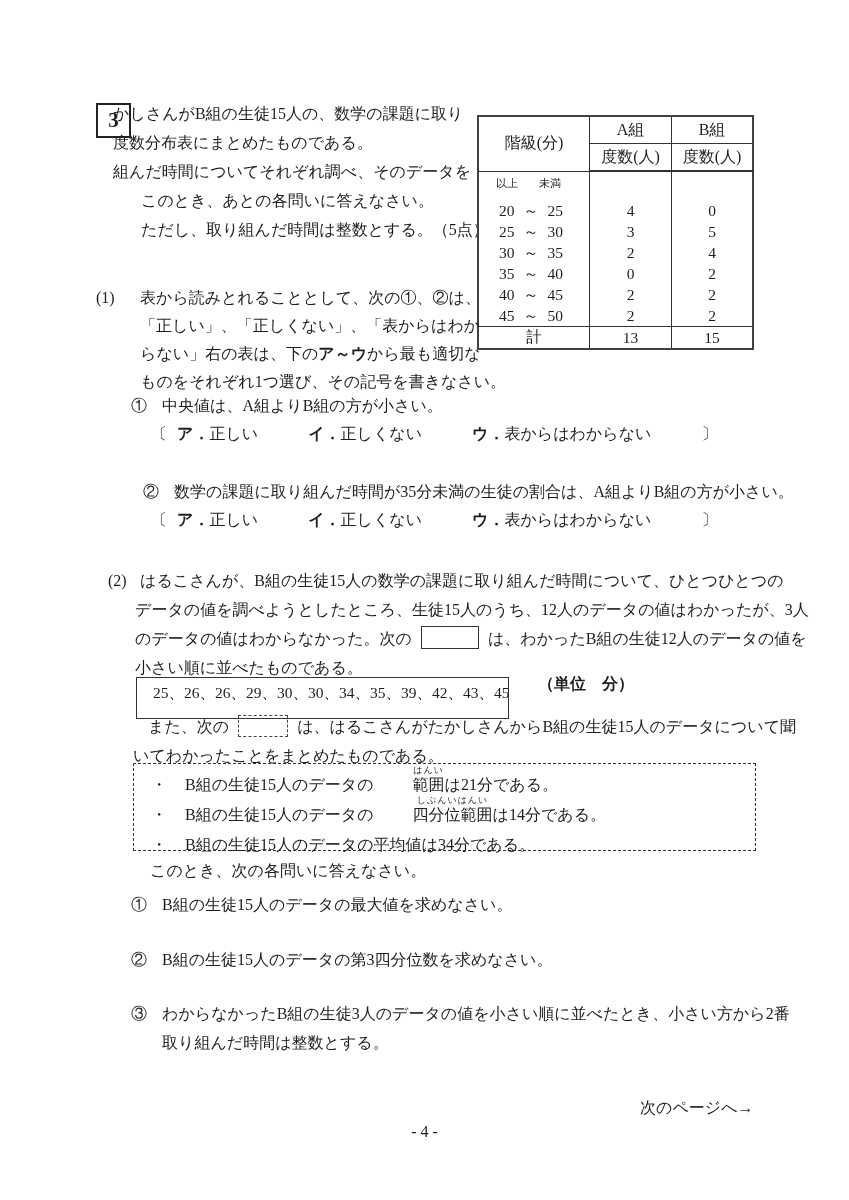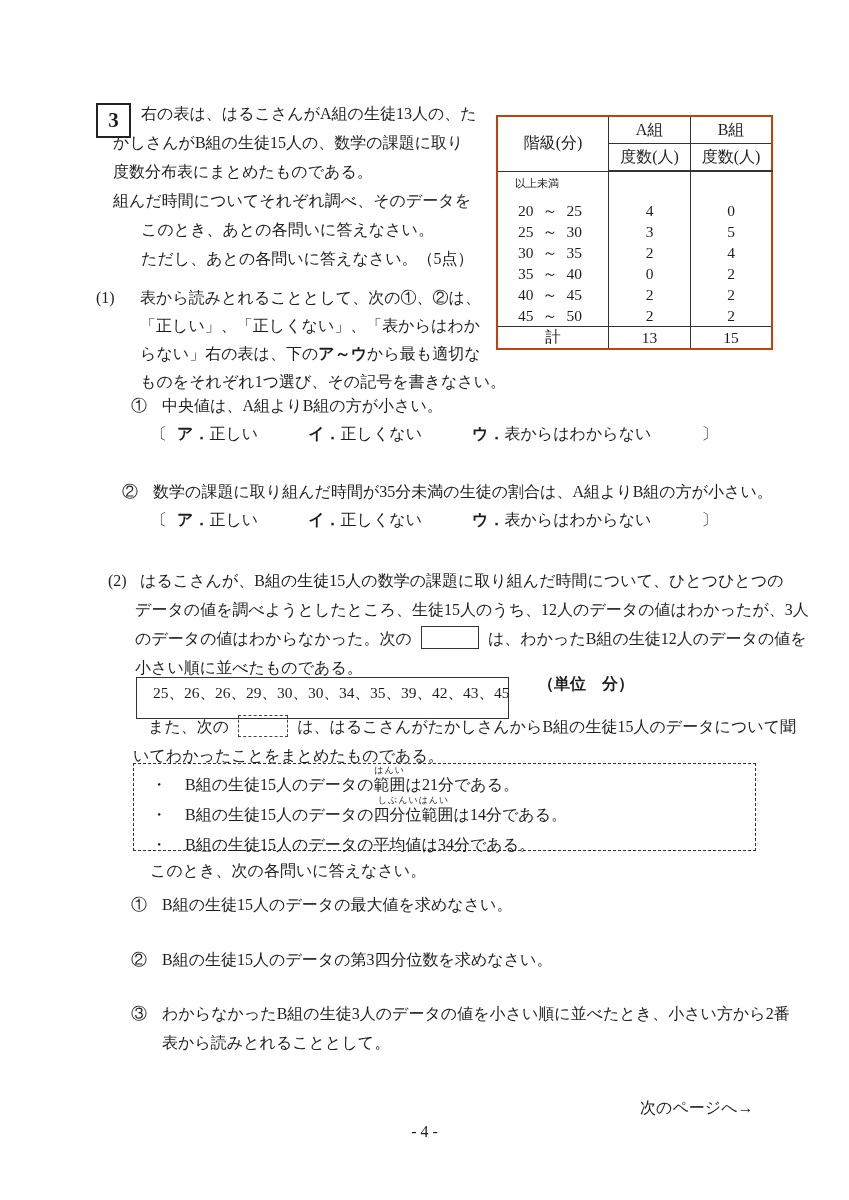--- a/index.html
+++ b/index.html
@@ -17,32 +17,32 @@
     border:2.5px solid #222; display:flex; align-items:center; justify-content:center;
     font-size:21px; font-weight:bold;
   }
 
   
   .intro { position:absolute; left:113px; top:99px; width:372px; line-height:29px; }
   .intro .ind { padding-left:28px; }
 
   
   .freq-table {
-    position:absolute; left:496px; top:115px;
+    position:absolute; left:477px; top:115px;
     border-collapse:collapse; table-layout:fixed; text-align:center;
-    border:2px solid #c2410c; font-size:16px;
+    border:2px solid #404040; font-size:16px;
   }
   .freq-table td { border:1.2px solid #333; padding:0; }
   .freq-table .c1 { width:110px; }
   .freq-table .c2 { width:81px; }
   .freq-table .c3 { width:80px; }
   .freq-table tr.h1 td, .freq-table tr.h2 td { height:26px; }
   .freq-table tr.h2 td { border-bottom:2px solid #333; }
   .freq-table tr.tbody td { vertical-align:top; height:148px; }
-  .bound-row { height:23px; display:flex; 
+  .bound-row { height:23px; display:flex; justify-content:space-between;
                padding:5px 28px 0 17px; font-size:11px; line-height:13px; }
   .range-row { height:21px; line-height:21px; display:flex; justify-content:space-between;
                padding:0 26px 0 20px; font-size:15.5px; }
   .num-row { height:21px; line-height:21px; font-size:15.5px; }
   .freq-table tr.total td { height:21px; border-top:1.6px solid #333; font-size:15.5px; }
 
   
   .part1 { position:absolute; left:96px; top:284px; width:420px; line-height:28px; }
   .part1 .marker { display:inline-block; width:44px; }
   .part1 .cont { padding-left:44px; }
@@ -68,47 +68,46 @@
               font-size:15.5px; white-space:nowrap; box-sizing:border-box; }
   .unit { position:absolute; left:538px; top:674px;font-weight:bold; }
 
   .also { position:absolute; left:133px; top:712px; width:650px; line-height:29px; }
   .also .ind { padding-left:15px; }
 
   .summary-box { position:absolute; left:133px; top:763px; width:623px; height:88px;
                  border:1.8px dashed #333; box-sizing:border-box; padding:6px 0 0 17px; }
   .bullet { height:30px; line-height:30px; white-space:nowrap; }
   .bullet .dot { display:inline-block; width:34px; }
-  .rubyb { display:inline-block; position:relative; line-height:normal; }
+  .rubyb { display:inline-block; position:relative; line-height:normal;margin-left:39px; }
   .rubyb .rt { position:absolute; left:50%; top:-9px; transform:translateX(-50%);
                font-size:9px; line-height:9px; letter-spacing:1px; white-space:nowrap; }
 
   .conclude { position:absolute; left:150px; top:861px; white-space:nowrap; }
   .sq { line-height:29px; }
   .sq .cont2 { padding-left:31px; }
 
   .footer-next { position:absolute; left:640px; top:1098px; white-space:nowrap; }
   .footer-page { position:absolute; left:0; top:1123px; width:100%; text-align:center; }
 </style>
 </head>
 <body>
 
 <div class="page">
 
   <div class="qnum-box">
     <span>3</span>
   </div>
 
   <div class="intro">
-    <div class="ln ind">右の表は、はるこさんがA組の生徒13人の、た</div>
     <div class="ln">かしさんがB組の生徒15人の、数学の課題に取り</div>
     <div class="ln">度数分布表にまとめたものである。</div>
     <div class="ln">組んだ時間についてそれぞれ調べ、そのデータを</div>
     <div class="ln ind">このとき、あとの各問いに答えなさい。</div>
-    <div class="ln ind">ただし、あとの各問いに答えなさい。（5点）</div>
+    <div class="ln ind">ただし、取り組んだ時間は整数とする。（5点）</div>
   </div>
 
   <table class="freq-table">
     <tbody>
         <tr class="h1">
       <td class="c1" rowspan="2">階級(分)</td>
       <td class="c2">A組</td>
       <td class="c3">B組</td>
     </tr>
     <tr class="h2">
@@ -190,21 +189,21 @@
     <div class="ln cont">ものをそれぞれ1つ選び、その記号を書きなさい。</div>
   </div>
 
   <div class="q-line" style="left:131px; top:396px;">
     <span class="qm">①</span><span>中央値は、A組よりB組の方が小さい。</span>
   </div>
   <div class="choices" style="left:151px; top:424px;">
     <span class="br">〔</span><span class="item"><span class="key">ア．</span><span>正しい</span></span><span class="item"><span class="key">イ．</span><span>正しくない</span></span><span class="item"><span class="key">ウ．</span><span>表からはわからない</span></span><span>〕</span>
   </div>
 
-  <div class="q-line" style="left:122px; top:482px;">
+  <div class="q-line" style="left:143px; top:482px;">
     <span class="qm">②</span><span>数学の課題に取り組んだ時間が35分未満の生徒の割合は、A組よりB組の方が小さい。</span>
   </div>
   <div class="choices" style="left:151px; top:510px;">
     <span class="br">〔</span><span class="item"><span class="key">ア．</span><span>正しい</span></span><span class="item"><span class="key">イ．</span><span>正しくない</span></span><span class="item"><span class="key">ウ．</span><span>表からはわからない</span></span><span>〕</span>
   </div>
 
   <div class="part2">
     <div class="ln">
       <span class="marker">(2)</span><span>はるこさんが、B組の生徒15人の数学の課題に取り組んだ時間について、ひとつひとつの</span>
     </div>
@@ -242,19 +241,19 @@
   <div class="conclude">このとき、次の各問いに答えなさい。</div>
 
   <div class="q-line sq" style="left:131px; top:890px;">
     <span class="qm">①</span><span>B組の生徒15人のデータの最大値を求めなさい。</span>
   </div>
   <div class="q-line sq" style="left:131px; top:945px;">
     <span class="qm">②</span><span>B組の生徒15人のデータの第3四分位数を求めなさい。</span>
   </div>
   <div class="q-line sq" style="left:131px; top:999px;">
     <div class="ln"><span class="qm">③</span><span>わからなかったB組の生徒3人のデータの値を小さい順に並べたとき、小さい方から2番</span></div>
-    <div class="ln cont2">表から読みとれることとして。</div>
+    <div class="ln cont2">取り組んだ時間は整数とする。</div>
   </div>
 
   <div class="footer-next">次のページへ→</div>
   <div class="footer-page">- 4 -</div>
 
 </div>
 
 </body></html>

